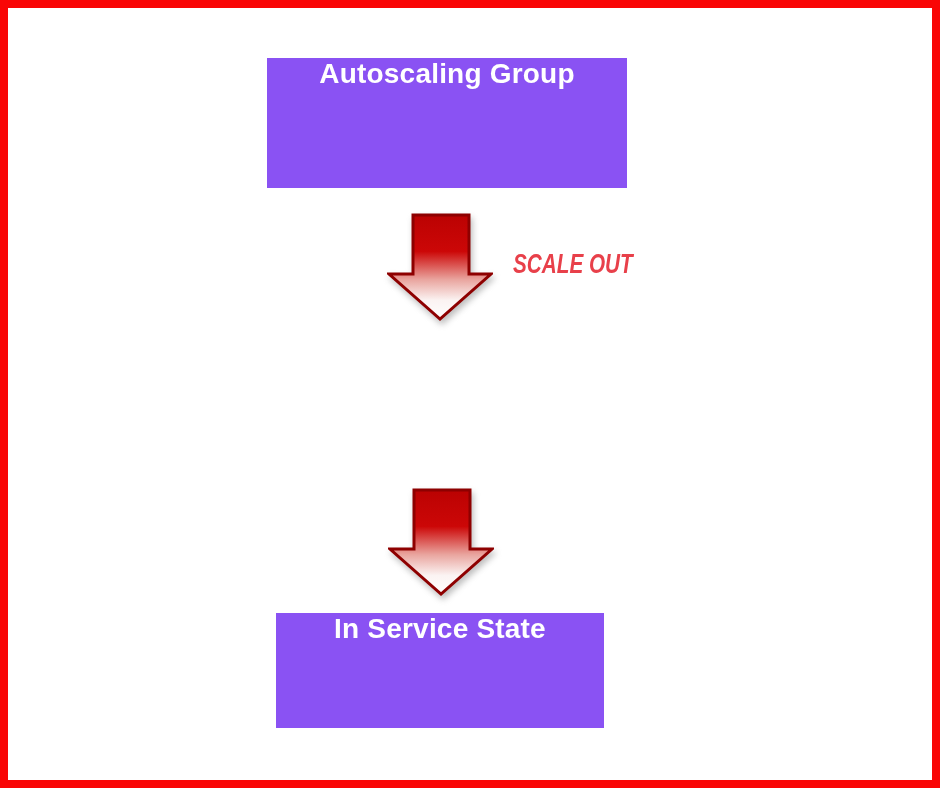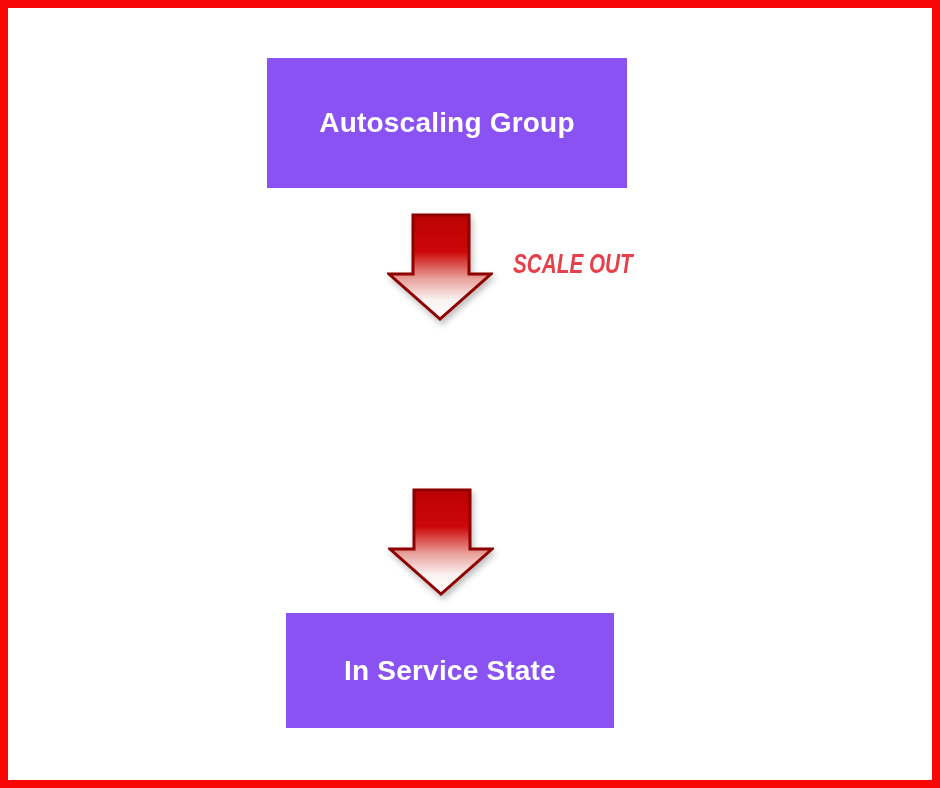--- a/index.html
+++ b/index.html
@@ -14,32 +14,32 @@
     height: 788px;
     box-sizing: border-box;
     border: 8px solid #f90606;
     background: #ffffff;
     overflow: hidden;
   }
   
   .node {
     position: absolute;
     display: flex;
-    align-items: center;
+    align-items: flex-start;
     justify-content: center;
     background: #8a52f3;
     color: #ffffff;
     font-weight: bold;
     font-size: 28px;
     letter-spacing: 0.2px;
     text-align: center;
   }
   .node-1 { left: 259px; top: 50px;  width: 360px; height: 130px; }
   .node-2 { left: 282px; top: 343px; width: 324px; height: 112px; }
-  .node-3 { left: 278px; top: 605px; width: 328px; height: 115px; }
+  .node-3 { left: 268px; top: 605px; width: 328px; height: 115px; }
 
   .arrow {
     position: absolute;
     width: 106px;
     height: 110px;
   }
   .arrow svg {
     display: block;
     width: 100%;
     height: 100%;

